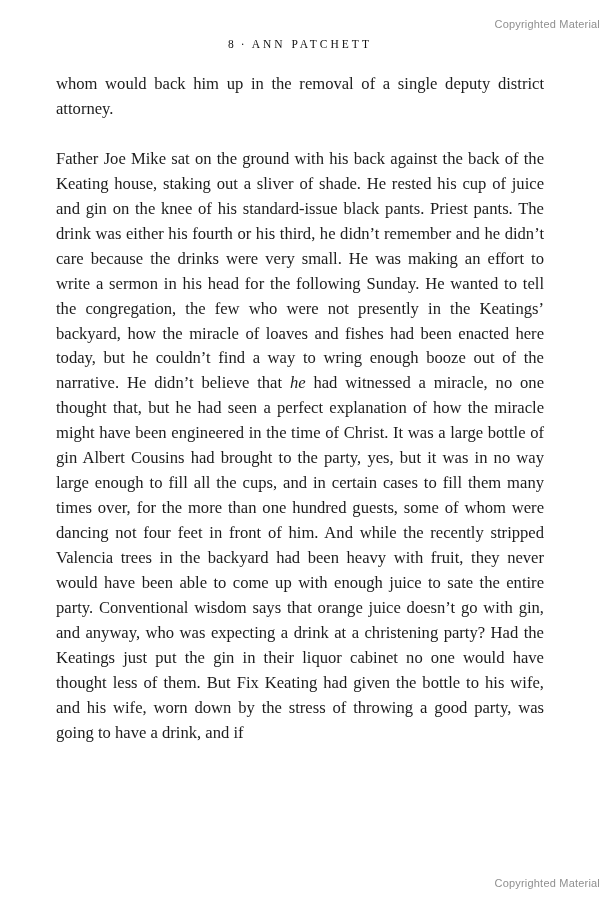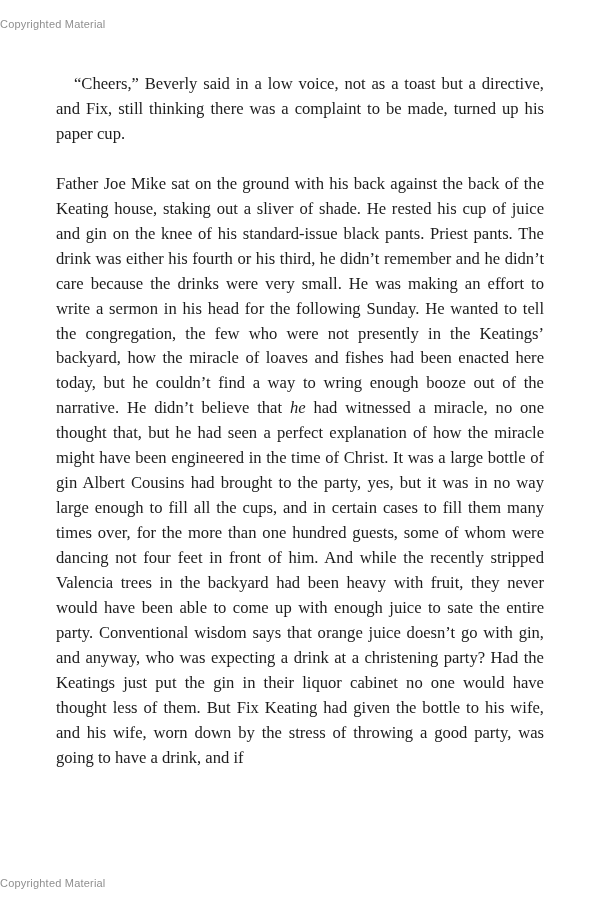--- a/index.html
+++ b/index.html
@@ -13,21 +13,21 @@
     height: 906px;
     margin: 0 auto;
     background: #ffffff;
     font-family: "Liberation Serif", serif;
     color: #1c1c1c;
     overflow: hidden;
     box-sizing: border-box;
   }
   .watermark {
     width: 100%;
-    text-align: left;
+    text-align: right;
     font-family: "Liberation Sans", sans-serif;
     font-size: 11px;
     color: #8f8f8f;
     letter-spacing: 0.2px;
   }
   .watermark.top {
     position: absolute;
     top: 18px;
     left: 0;
   }
@@ -74,21 +74,24 @@
   .body-text em {
   }
 </style>
 </head>
 <body>
 
 <div class="page">
 
   <div class="watermark top">Copyrighted Material</div>
 
+  <div class="running-header">
+    <span>8</span><span class="sep">·</span><span>ANN PATCHETT</span>
+  </div>
 
   <div class="body-text" id="paragraphs">
-      <p class="indent"><span>“Cheers,” Beverly said in a low voice, not as a toast but a directive, and Fix, still thinking there was a complaint to be made, turned up his paper cup.</span></p>
+      <p><span>whom would back him up in the removal of a single deputy district attorney.</span></p>
       <p class="section-break"><span>Father Joe Mike sat on the ground with his back against the back of the Keating house, staking out a sliver of shade. He rested his cup of juice and gin on the knee of his standard-issue black pants. Priest pants. The drink was either his fourth or his third, he didn’t remember and he didn’t care because the drinks were very small. He was making an effort to write a sermon in his head for the following Sunday. He wanted to tell the congregation, the few who were not presently in the Keatings’ backyard, how the miracle of loaves and fishes had been enacted here today, but he couldn’t find a way to wring enough booze out of the narrative. He didn’t believe that </span><em>he</em><span> had witnessed a miracle, no one thought that, but he had seen a perfect explanation of how the miracle might have been engineered in the time of Christ. It was a large bottle of gin Albert Cousins had brought to the party, yes, but it was in no way large enough to fill all the cups, and in certain cases to fill them many times over, for the more than one hundred guests, some of whom were dancing not four feet in front of him. And while the recently stripped Valencia trees in the backyard had been heavy with fruit, they never would have been able to come up with enough juice to sate the entire party. Conventional wisdom says that orange juice doesn’t go with gin, and anyway, who was expecting a drink at a christening party? Had the Keatings just put the gin in their liquor cabinet no one would have thought less of them. But Fix Keating had given the bottle to his wife, and his wife, worn down by the stress of throwing a good party, was going to have a drink, and if</span></p>
     </div>
 
   <div class="watermark bottom">Copyrighted Material</div>
 
 </div>
 
 </body></html>

